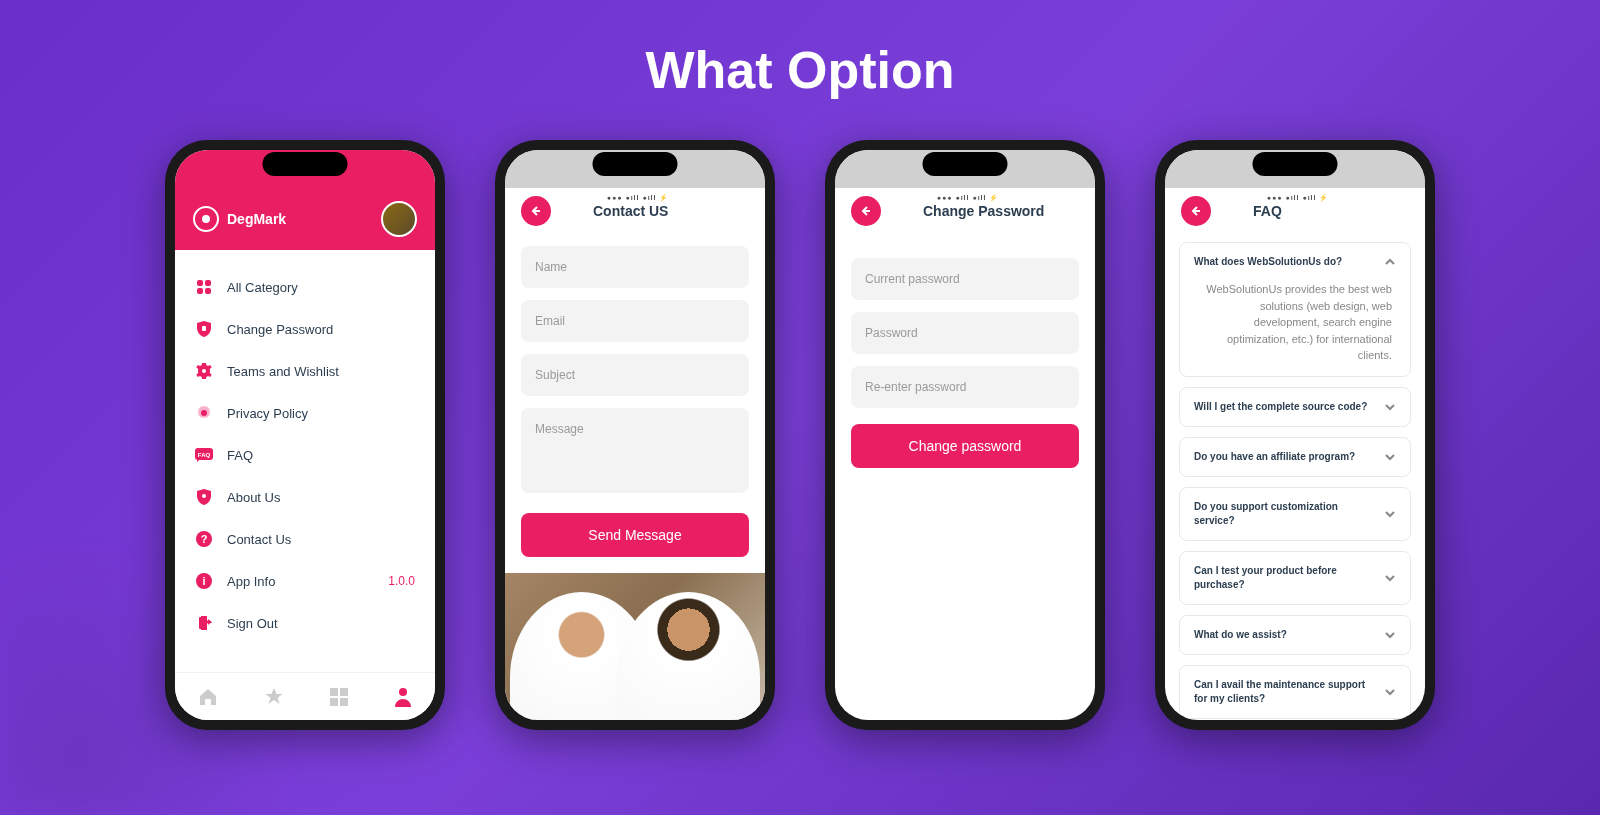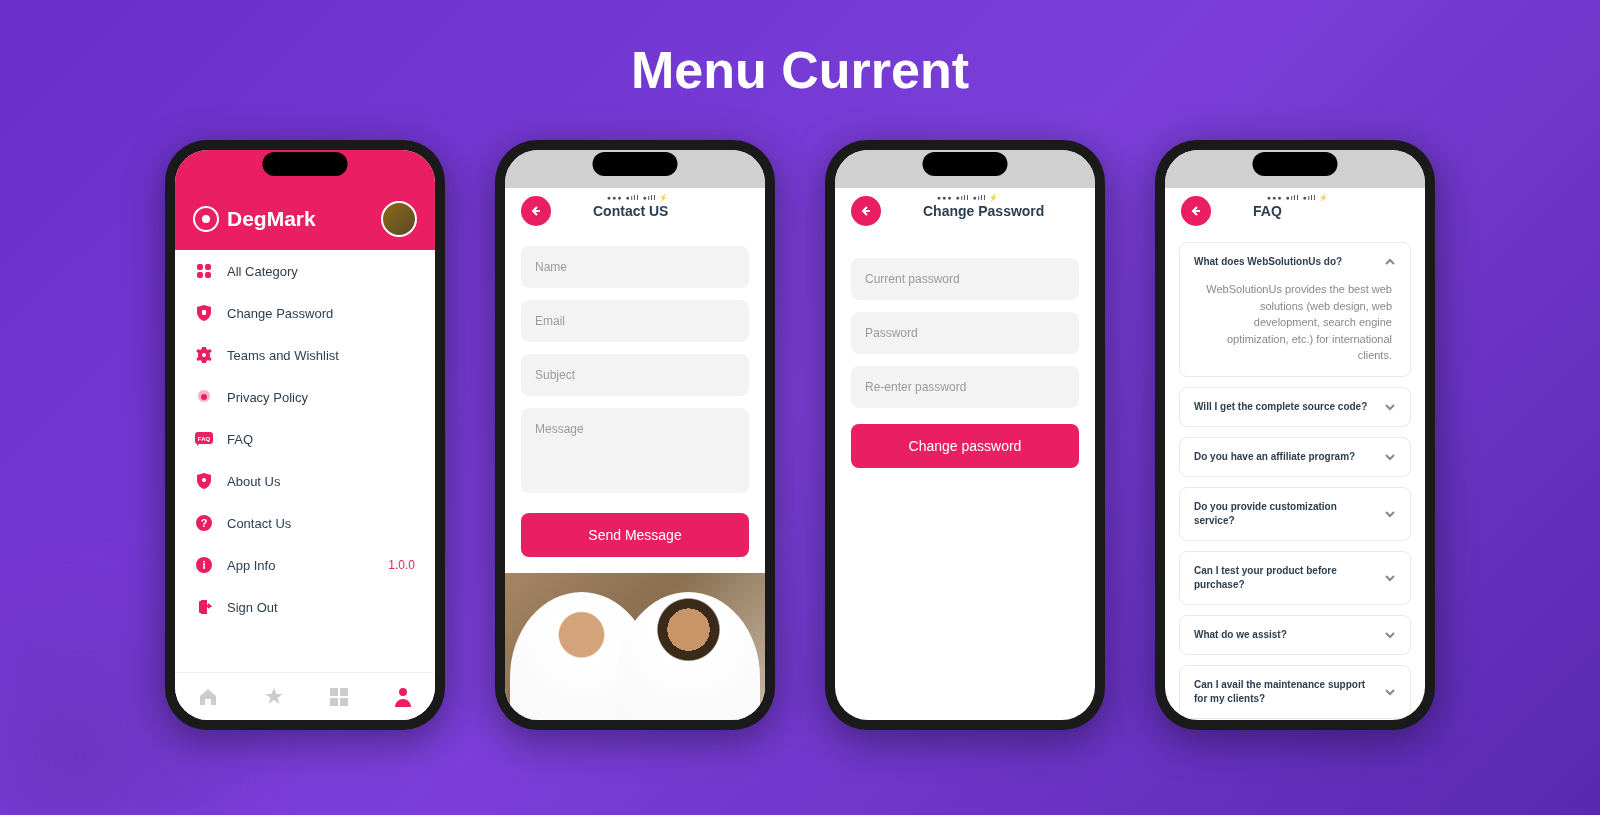--- a/index.html
+++ b/index.html
@@ -90,28 +90,28 @@
 }
 .brand-logo::before {
   content: '';
   position: absolute;
   top: 50%; left: 50%;
   transform: translate(-50%, -50%);
   width: 8px; height: 8px;
   background: #fff;
   border-radius: 50%;
 }
-.brand-name { font-size: 21px; font-weight: 600; }
+.brand-name { font-size: 14px; font-weight: 600; }
 .avatar {
   width: 36px; height: 36px;
   border-radius: 50%;
   border: 2px solid #fff;
   background: linear-gradient(135deg, #8b6914, #5a4a2a);
 }
-.menu-list { padding: 0 0; }
+.menu-list { padding: 16px 0; }
 .menu-item {
   display: flex;
   align-items: center;
   padding: 12px 20px;
   gap: 14px;
   font-size: 13px;
   color: #2c3e50;
 }
 .menu-icon {
   width: 18px; height: 18px;
@@ -221,21 +221,21 @@
   margin-top: 12px;
   padding: 0 4px;
   text-align: right;
 }
 svg { display: block; }
 </style>
 </head>
 <body>
 
 <div class="bg-texture"></div>
-<div class="page-title">Menu Current</div>
+<div class="page-title">What Option</div>
 
 <div class="phones">
 
   <div class="phone">
     <div class="notch"></div>
     <div class="phone-inner">
       <div class="statusbar pink">
         <span>2:48</span>
         <span class="status-icons">●●● ●ıll ●ıll ⚡</span>
       </div>
@@ -456,21 +456,21 @@
             <span class="faq-q-text">Do you have an affiliate program?</span>
             <span class="faq-chev">
                 <svg width="12" height="8" viewBox="0 0 12 8" fill="none" stroke="currentColor" stroke-width="2">
                   <path d="M2 2l4 4 4-4"></path>
                 </svg>
               </span>
           </div>
         </div>
         <div class="faq-item">
           <div class="faq-q">
-            <span class="faq-q-text">Do you provide customization service?</span>
+            <span class="faq-q-text">Do you support customization service?</span>
             <span class="faq-chev">
                 <svg width="12" height="8" viewBox="0 0 12 8" fill="none" stroke="currentColor" stroke-width="2">
                   <path d="M2 2l4 4 4-4"></path>
                 </svg>
               </span>
           </div>
         </div>
         <div class="faq-item">
           <div class="faq-q">
             <span class="faq-q-text">Can I test your product before purchase?</span>

